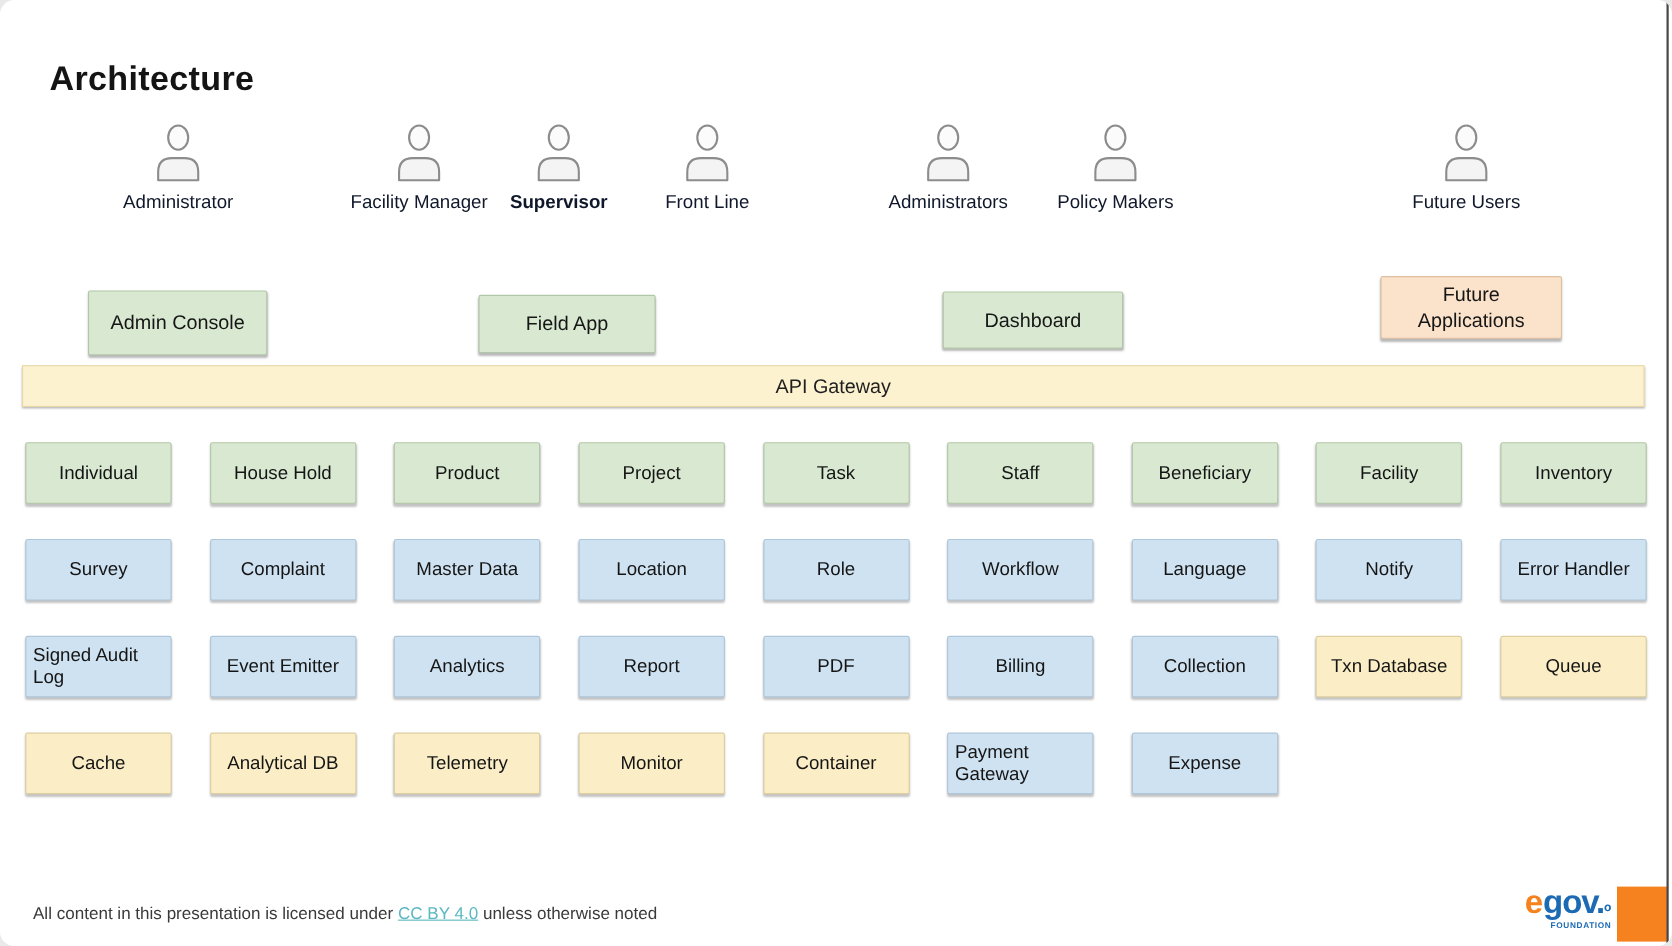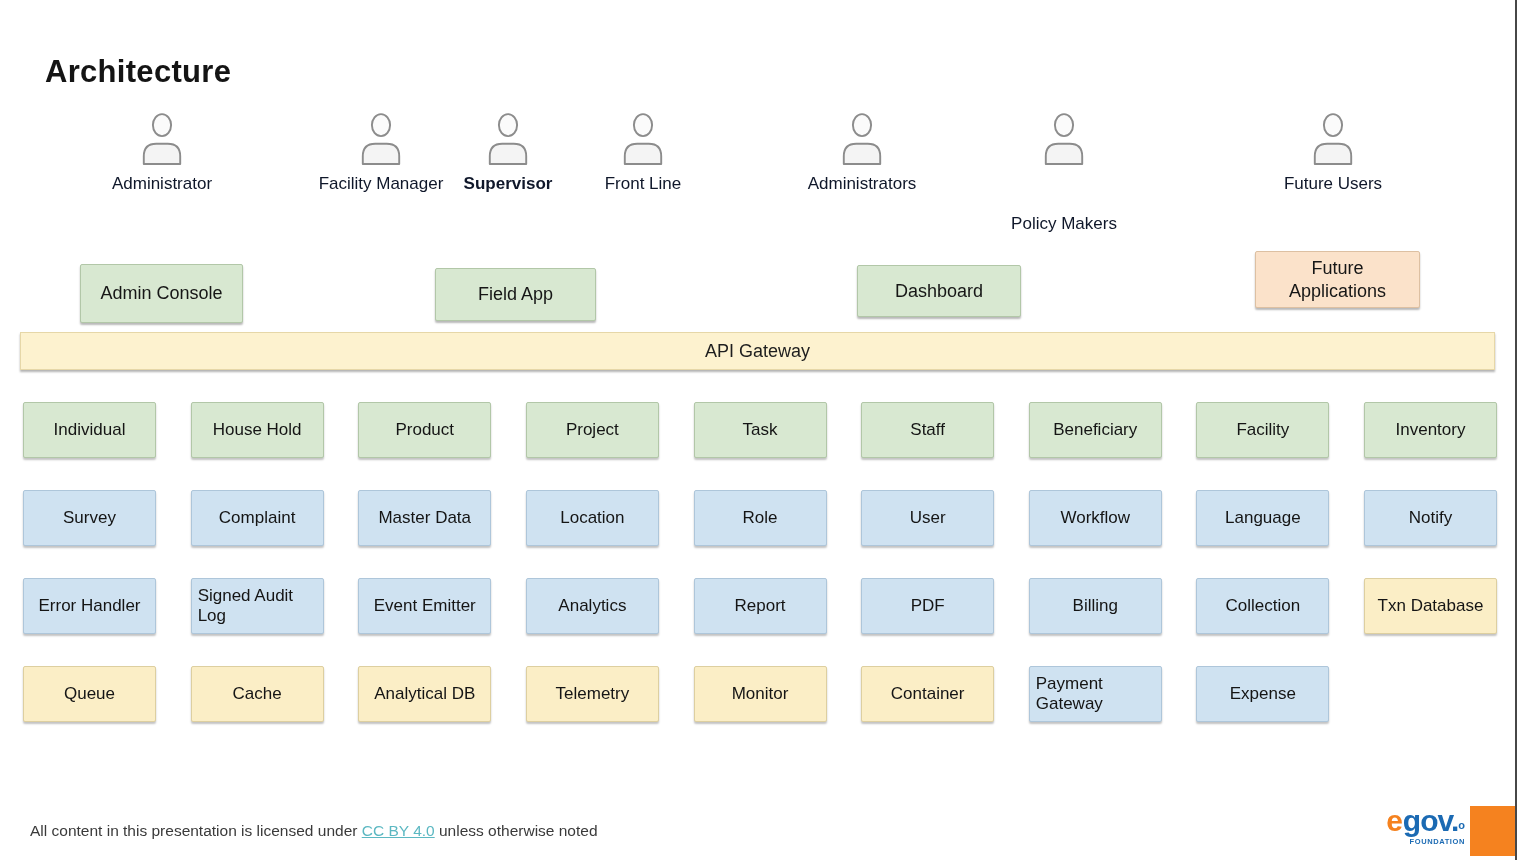--- a/index.html
+++ b/index.html
@@ -1,18 +1,18 @@
 <!DOCTYPE html>
 <html style="--green-box: #d8e8d1; --blue-box: #cfe2f1; --yellow-box: #fbeec6; --peach-box: #fbe2ca; --api-bar: #fdf2cf; --link: #5cb8c2; --logo-orange: #f5821f; --logo-blue: #1b6ab3;"><head>
 <meta charset="utf-8">
 <style>
   html,body{margin:0;padding:0;background:#e9e9e9;}
   .slide{
     position:relative;width:1520px;height:860px;background:#ffffff;
-    font-family:"Liberation Sans",sans-serif;overflow:hidden;
+    font-family:"Liberation Sans",sans-serif;overflow:hidden;border-radius:13px;
   }
   .right-edge{position:absolute;top:0;left:1515px;width:2px;height:860px;background:#474747;}
   .title{position:absolute;left:45px;top:54px;font-size:31px;font-weight:600;color:#141414;letter-spacing:.3px;}
 
   .actor{position:absolute;top:112px;width:160px;display:flex;flex-direction:column;align-items:center;}
   .actor svg{width:46px;height:54px;display:block;}
   .actor .actor-label{margin-top:8px;font-size:17px;color:#0f172a;white-space:nowrap;}
 
   .appbox{
     position:absolute;display:flex;align-items:center;justify-content:center;text-align:center;
@@ -97,21 +97,21 @@
   </div>
   <div class="actor" style="left:782px;">
     <span>
       <svg viewBox="0 0 48 54">
           <ellipse cx="24" cy="12.5" rx="9.5" ry="11.5" fill="#fbfbfb" stroke="#8c8c8c" stroke-width="2"></ellipse>
           <path d="M5 53 V45 Q5 32 18 32 H30 Q43 32 43 45 V53 Z" fill="#f4f4f4" stroke="#8c8c8c" stroke-width="2" stroke-linejoin="round"></path>
         </svg>
     </span>
     <span class="actor-label">Administrators</span>
   </div>
-  <div class="actor" style="left:984px;gap:40px;">
+  <div class="actor" style="left:934px;">
     <span>
       <svg viewBox="0 0 48 54">
           <ellipse cx="24" cy="12.5" rx="9.5" ry="11.5" fill="#fbfbfb" stroke="#8c8c8c" stroke-width="2"></ellipse>
           <path d="M5 53 V45 Q5 32 18 32 H30 Q43 32 43 45 V53 Z" fill="#f4f4f4" stroke="#8c8c8c" stroke-width="2" stroke-linejoin="round"></path>
         </svg>
     </span>
     <span class="actor-label">Policy Makers</span>
   </div>
   <div class="actor" style="left:1253px;">
     <span>
@@ -140,21 +140,20 @@
     <div class="cell green">Staff</div>
     <div class="cell green">Beneficiary</div>
     <div class="cell green">Facility</div>
     <div class="cell green">Inventory</div>
 
     <div class="cell blue">Survey</div>
     <div class="cell blue">Complaint</div>
     <div class="cell blue">Master Data</div>
     <div class="cell blue">Location</div>
     <div class="cell blue">Role</div>
-    <div class="cell blue">User</div>
     <div class="cell blue">Workflow</div>
     <div class="cell blue">Language</div>
     <div class="cell blue">Notify</div>
 
     <div class="cell blue">Error Handler</div>
     <div class="cell blue">Signed Audit Log</div>
     <div class="cell blue">Event Emitter</div>
     <div class="cell blue">Analytics</div>
     <div class="cell blue">Report</div>
     <div class="cell blue">PDF</div>

